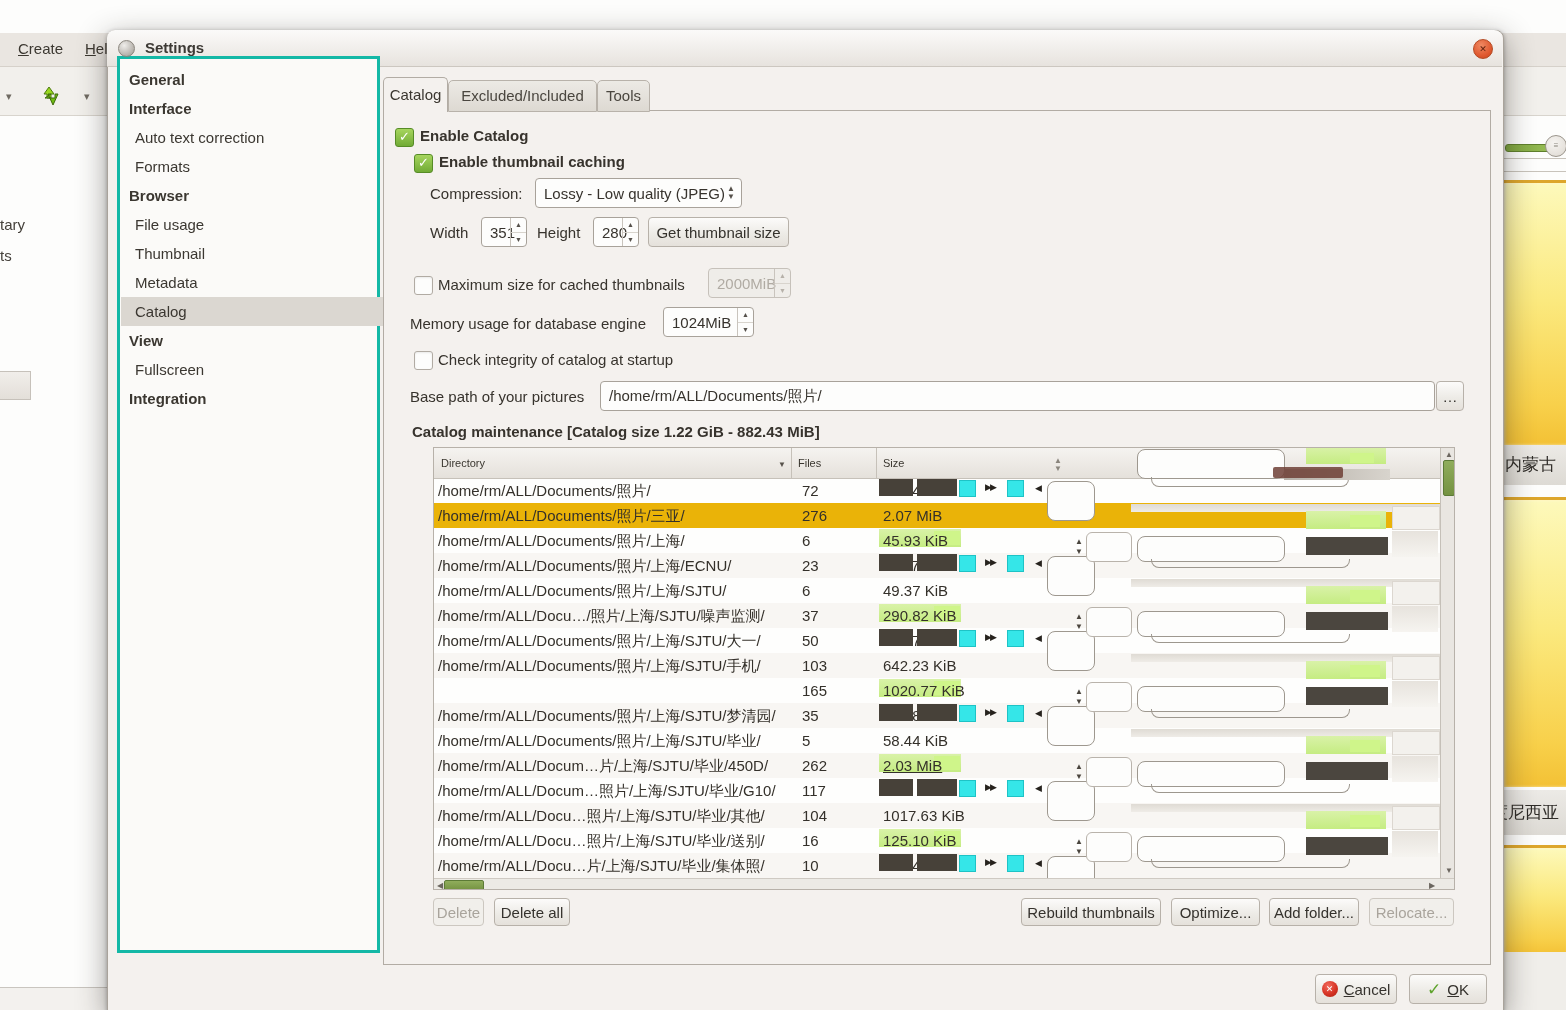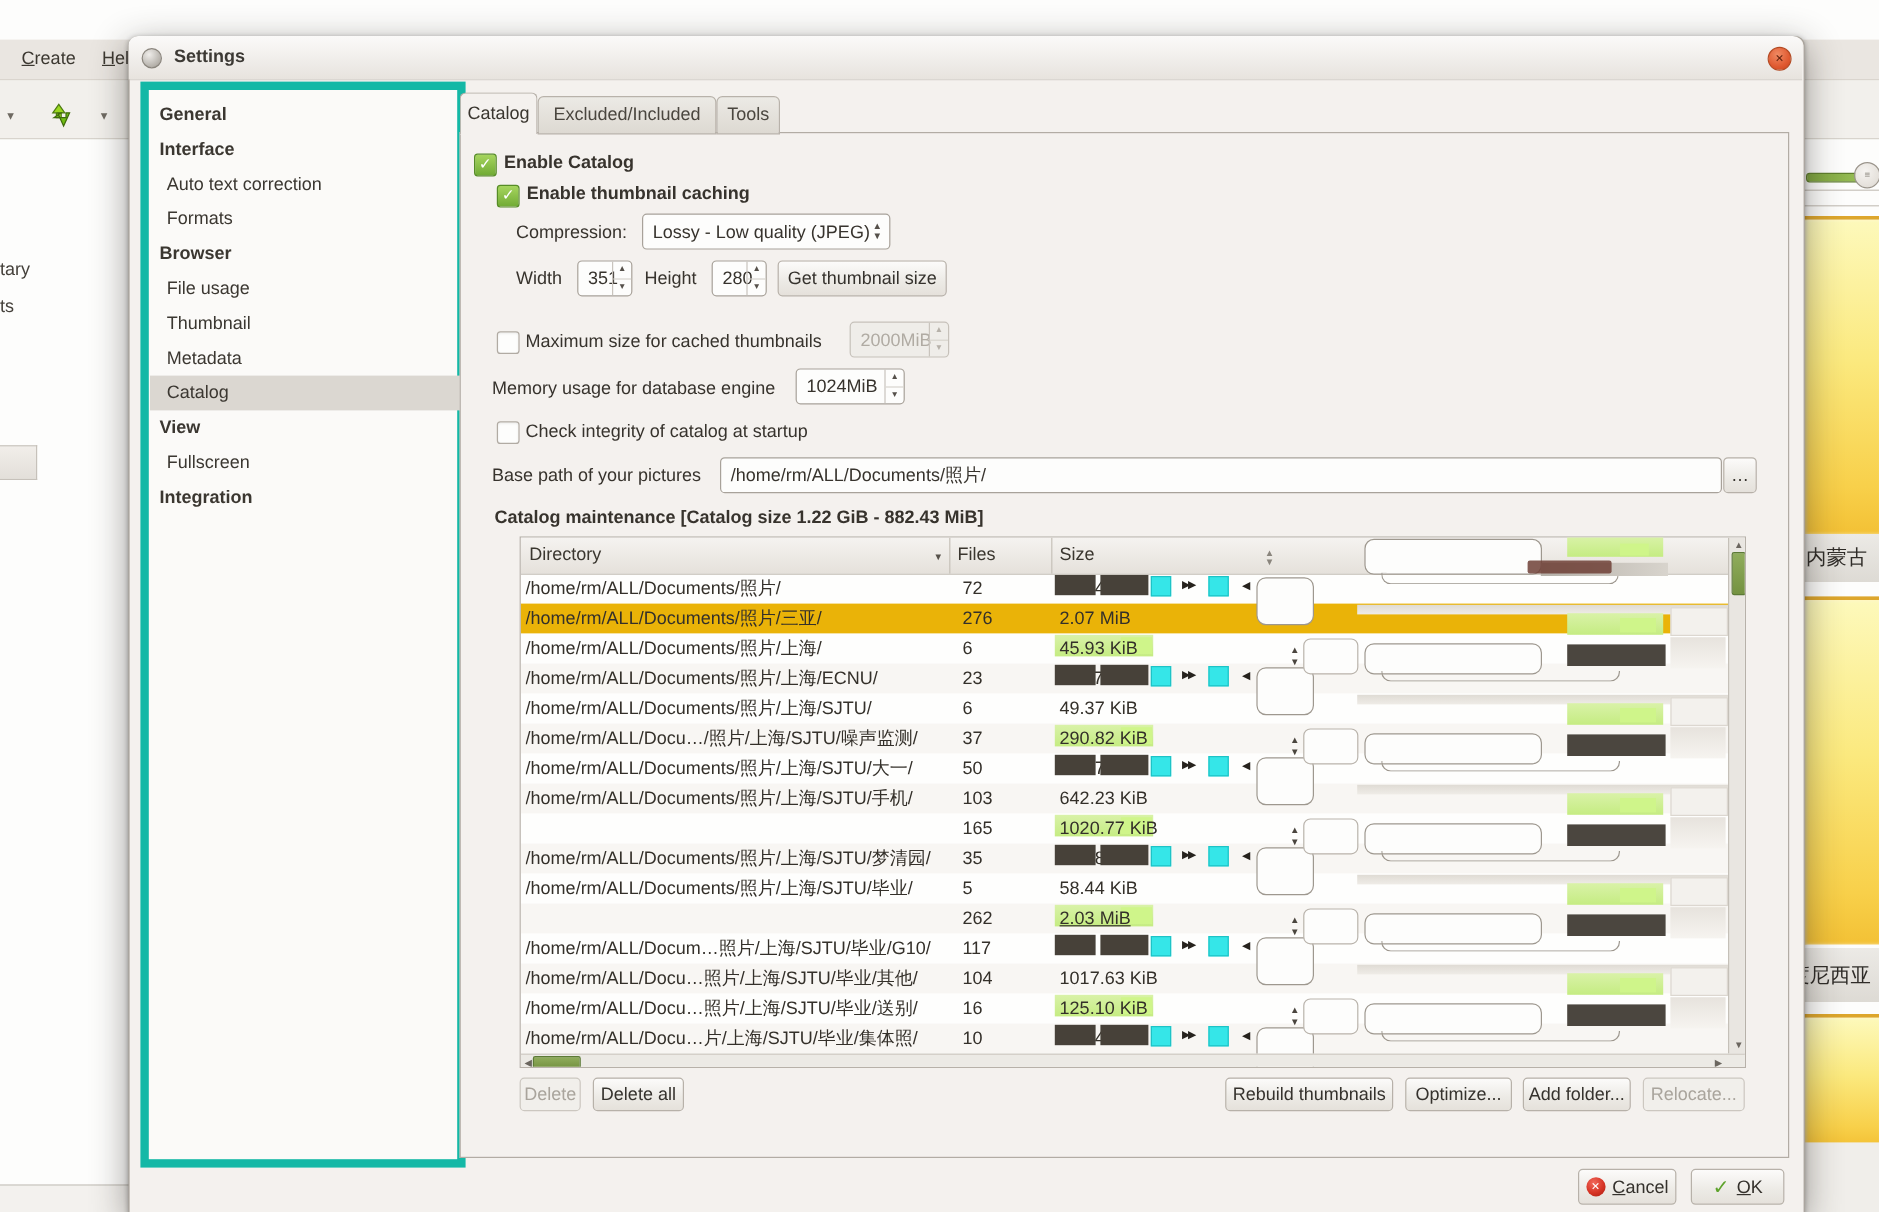--- a/index.html
+++ b/index.html
@@ -35,21 +35,21 @@
   .titlebar{left:107px;top:30px;width:1395px;height:36px;z-index:11;border-radius:8px 8px 0 0;
             background:linear-gradient(#fbfaf9,#e7e3de);border-bottom:1px solid #ccc7c0;}
   .title-icon{left:118px;top:40px;width:15px;height:15px;border-radius:50%;z-index:12;
               background:radial-gradient(circle at 35% 30%,#efedea,#9d9890);border:1px solid #8a857d;}
   .title-text{left:145px;top:39px;font-size:15px;font-weight:bold;color:#3c3934;z-index:12;}
   .close-btn{left:1473px;top:39px;width:18px;height:18px;border-radius:50%;z-index:12;cursor:pointer;
              background:radial-gradient(circle at 40% 30%,#f08a63,#e05a31 60%,#c8431d);
              border:1px solid #b4much;border:1px solid #b44a23;color:#5d1f0c;font-size:9px;font-weight:bold;
              text-align:center;line-height:18px;}
   
-  .side-panel{left:117px;top:68px;width:257px;height:891px;background:#fbfaf8;border:7px solid #14b8a6;z-index:11;}
+  .side-panel{left:117px;top:56px;width:257px;height:891px;background:#fbfaf8;border:3px solid #14b8a6;z-index:11;}
   .side-item{position:absolute;left:1px;width:253px;height:29px;line-height:29px;font-size:15px;color:#3b3731;
              padding-left:8px;cursor:pointer;}
   .side-item.hdr{font-weight:bold;}
   .side-item.sub{padding-left:14px;}
   .side-item.sel{background:#dbd7d1;}
   
   .tab{z-index:12;font-size:15px;text-align:center;cursor:pointer;color:#3a362f;}
   .tab.active{left:383px;top:77px;width:63px;height:34px;line-height:33px;background:#f4f1ee;
               border:1px solid #b2aca4;border-bottom:none;border-radius:5px 5px 0 0;z-index:13;}
   .tab.inactive{background:linear-gradient(#eceae5,#ddd9d2);border:1px solid #b8b2aa;border-radius:5px 5px 0 0;
@@ -74,21 +74,21 @@
        background:linear-gradient(#fcfbfa,#eceae5 60%,#e5e1db);display:flex;align-items:center;justify-content:center;
        box-sizing:border-box;gap:6px;}
   .btn.dis{color:#a9a49c;background:#f1efeb;border-color:#ccc7c0;cursor:default;}
   .combo-arr{position:absolute;right:6px;top:4px;bottom:4px;display:flex;flex-direction:column;justify-content:center;
              font-size:8px;line-height:8px;color:#55504a;}
   
   .tbl{left:433px;top:447px;width:1022px;height:443px;background:#fdfdfc;border:1px solid #b7b1a9;z-index:12;
        overflow:hidden;box-sizing:border-box;}
   .thead{position:absolute;left:0;top:0;width:1022px;height:30px;background:linear-gradient(#f5f3f0,#e5e1db);
          border-bottom:1px solid #c6c1b9;z-index:4;}
-  .th{position:absolute;top:0;height:30px;line-height:30px;font-size:15px;color:#3a362f;padding-left:7px;box-sizing:border-box;}
+  .th{position:absolute;top:0;height:30px;line-height:30px;font-size:11px;color:#3a362f;padding-left:7px;box-sizing:border-box;}
   .th-div{position:absolute;top:0;width:1px;height:30px;background:#c6c1b9;}
   .sort-ind{position:absolute;left:344px;top:12px;font-size:8px;color:#57524b;}
   .trow{position:absolute;left:0;width:1007px;height:25px;cursor:pointer;}
   .trow .cell{position:absolute;top:0;height:25px;line-height:25px;font-size:15px;color:#34302a;white-space:nowrap;z-index:2;}
   .art{position:absolute;}
   .vsb{position:absolute;left:1006px;top:0;width:15px;height:430px;background:#e9e6e1;border-left:1px solid #c5c0b8;z-index:5;}
   .hsb{position:absolute;left:0;top:430px;width:1022px;height:13px;background:#eceae5;border-top:1px solid #cfcac3;z-index:5;}
   .sb-thumb{position:absolute;background:linear-gradient(#90ad5c,#749241);border:1px solid #5c7a36;border-radius:2px;cursor:grab;}
   .sb-arr{position:absolute;font-size:8px;color:#6b665f;line-height:8px;}
   
@@ -272,20 +272,21 @@
         <div class="cell" style="left:4px;width:350px;overflow:hidden;">/home/rm/ALL/Documents/照片/上海/SJTU/梦清园/</div>
         <div class="cell" style="left:368px;">35</div>
         <div class="cell" style="left:449px;">286.81 KiB</div>
       </div>
       <div class="trow" style="top:280px;background:#fefefd;">
         <div class="cell" style="left:4px;width:350px;overflow:hidden;">/home/rm/ALL/Documents/照片/上海/SJTU/毕业/</div>
         <div class="cell" style="left:368px;">5</div>
         <div class="cell" style="left:449px;">58.44 KiB</div>
       </div>
       <div class="trow" style="top:305px;background:#f8f6f3;">
+        <div class="cell" style="left:4px;width:350px;overflow:hidden;">/home/rm/ALL/Docum…片/上海/SJTU/毕业/450D/</div>
         <div class="cell" style="left:368px;">262</div>
         <div class="cell" style="left:449px;text-decoration:underline;">2.03 MiB</div>
       </div>
       <div class="trow" style="top:330px;background:#fefefd;">
         <div class="cell" style="left:4px;width:350px;overflow:hidden;">/home/rm/ALL/Docum…照片/上海/SJTU/毕业/G10/</div>
         <div class="cell" style="left:368px;">117</div>
         <div class="cell" style="left:449px;">1.04 MiB</div>
       </div>
       <div class="trow" style="top:355px;background:#f8f6f3;">
         <div class="cell" style="left:4px;width:350px;overflow:hidden;">/home/rm/ALL/Docu…照片/上海/SJTU/毕业/其他/</div>

